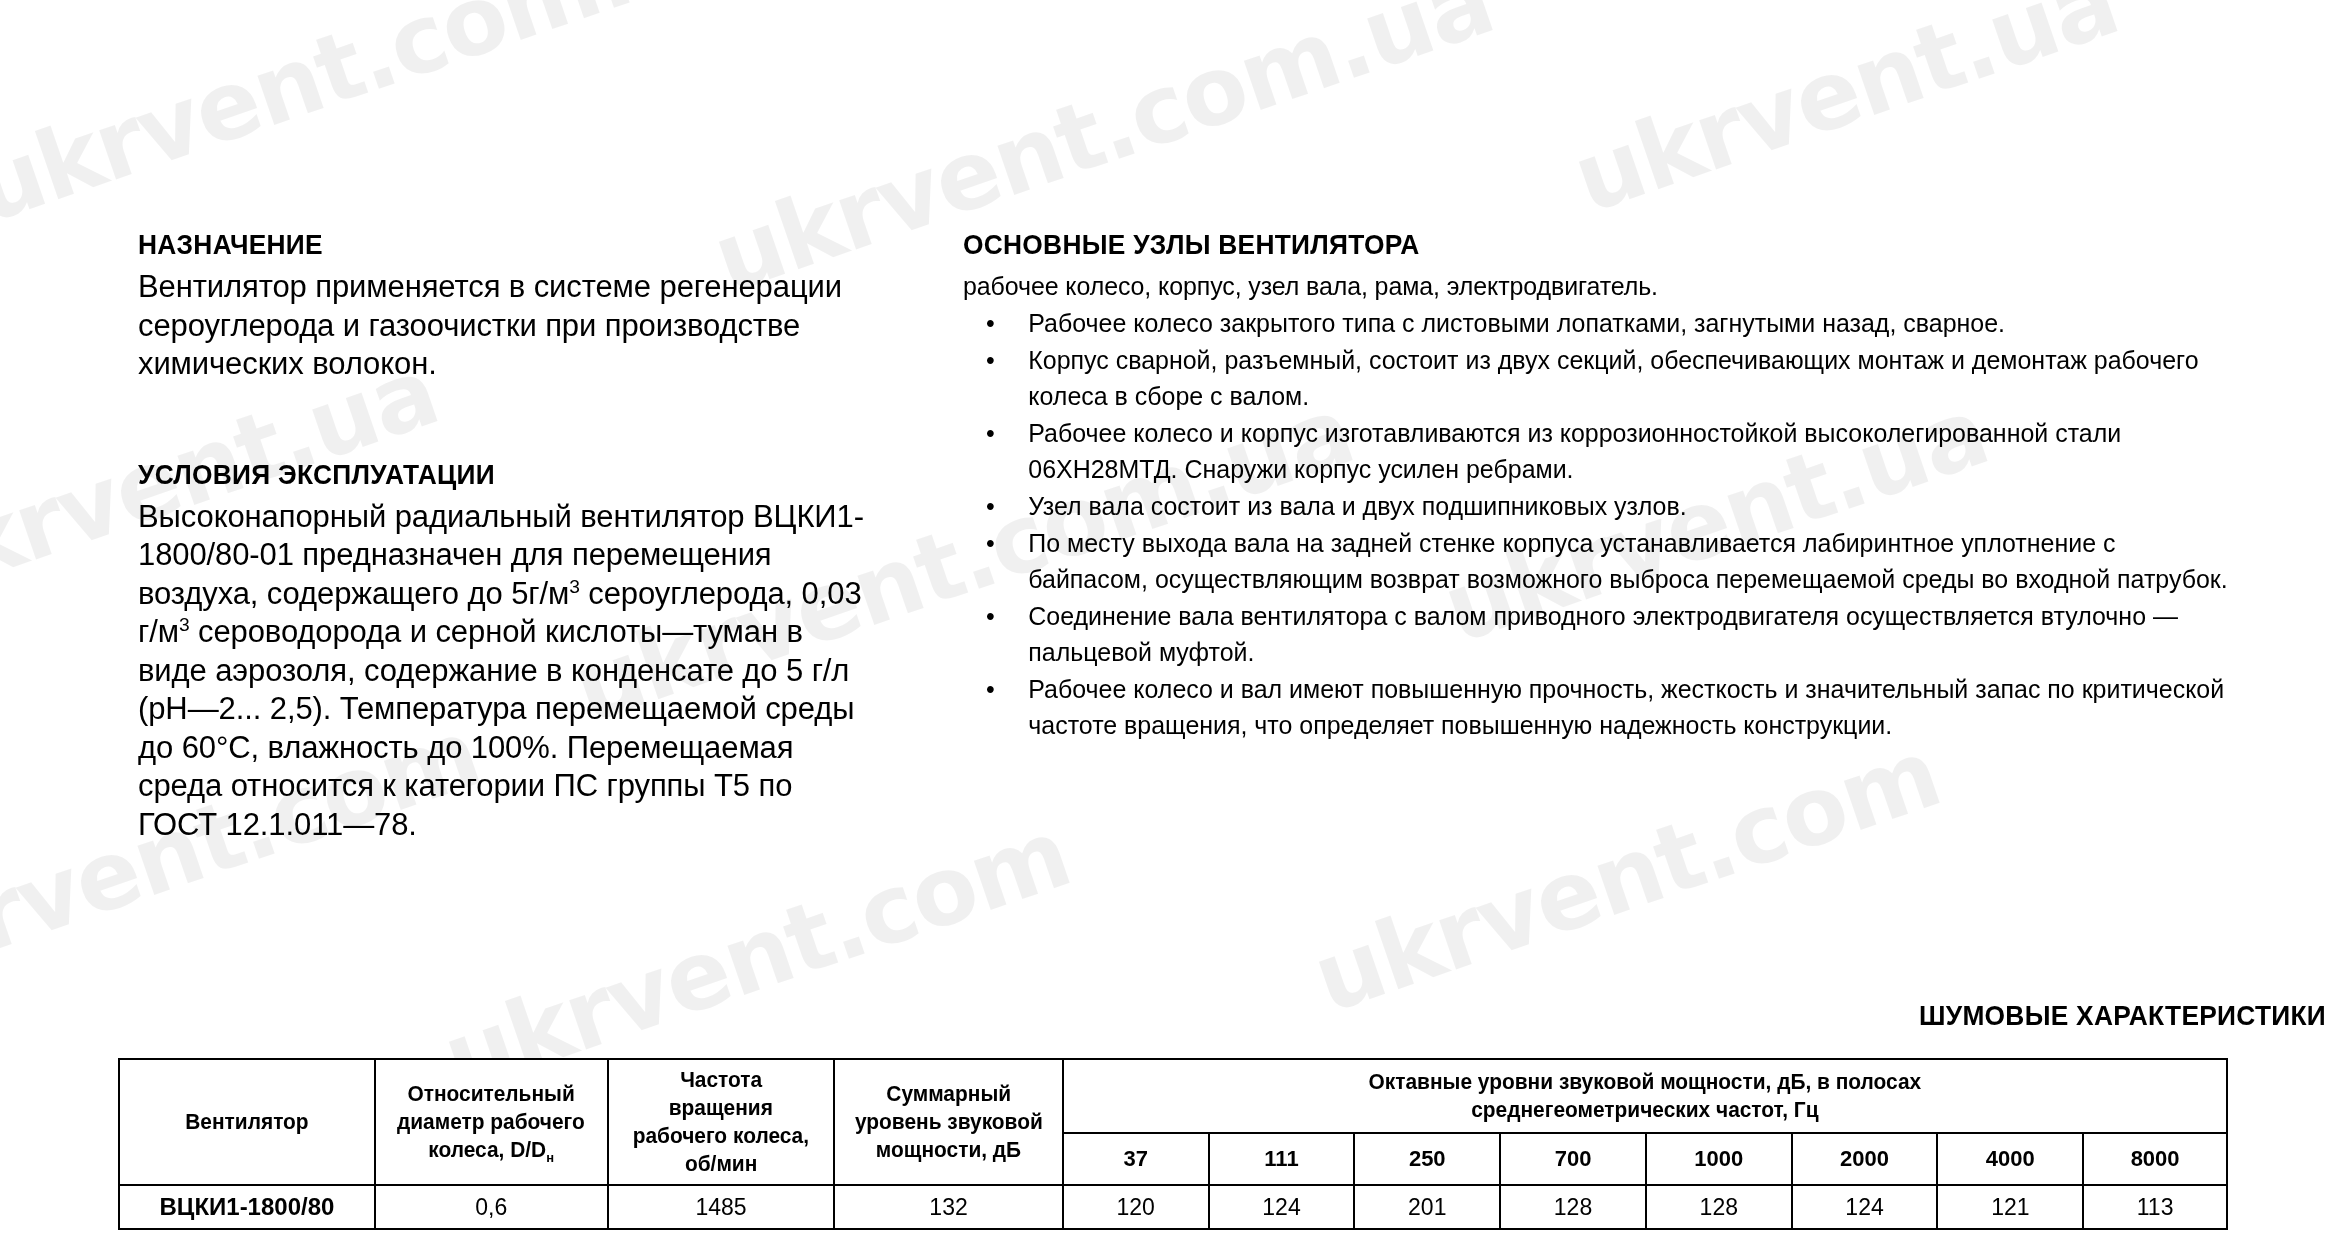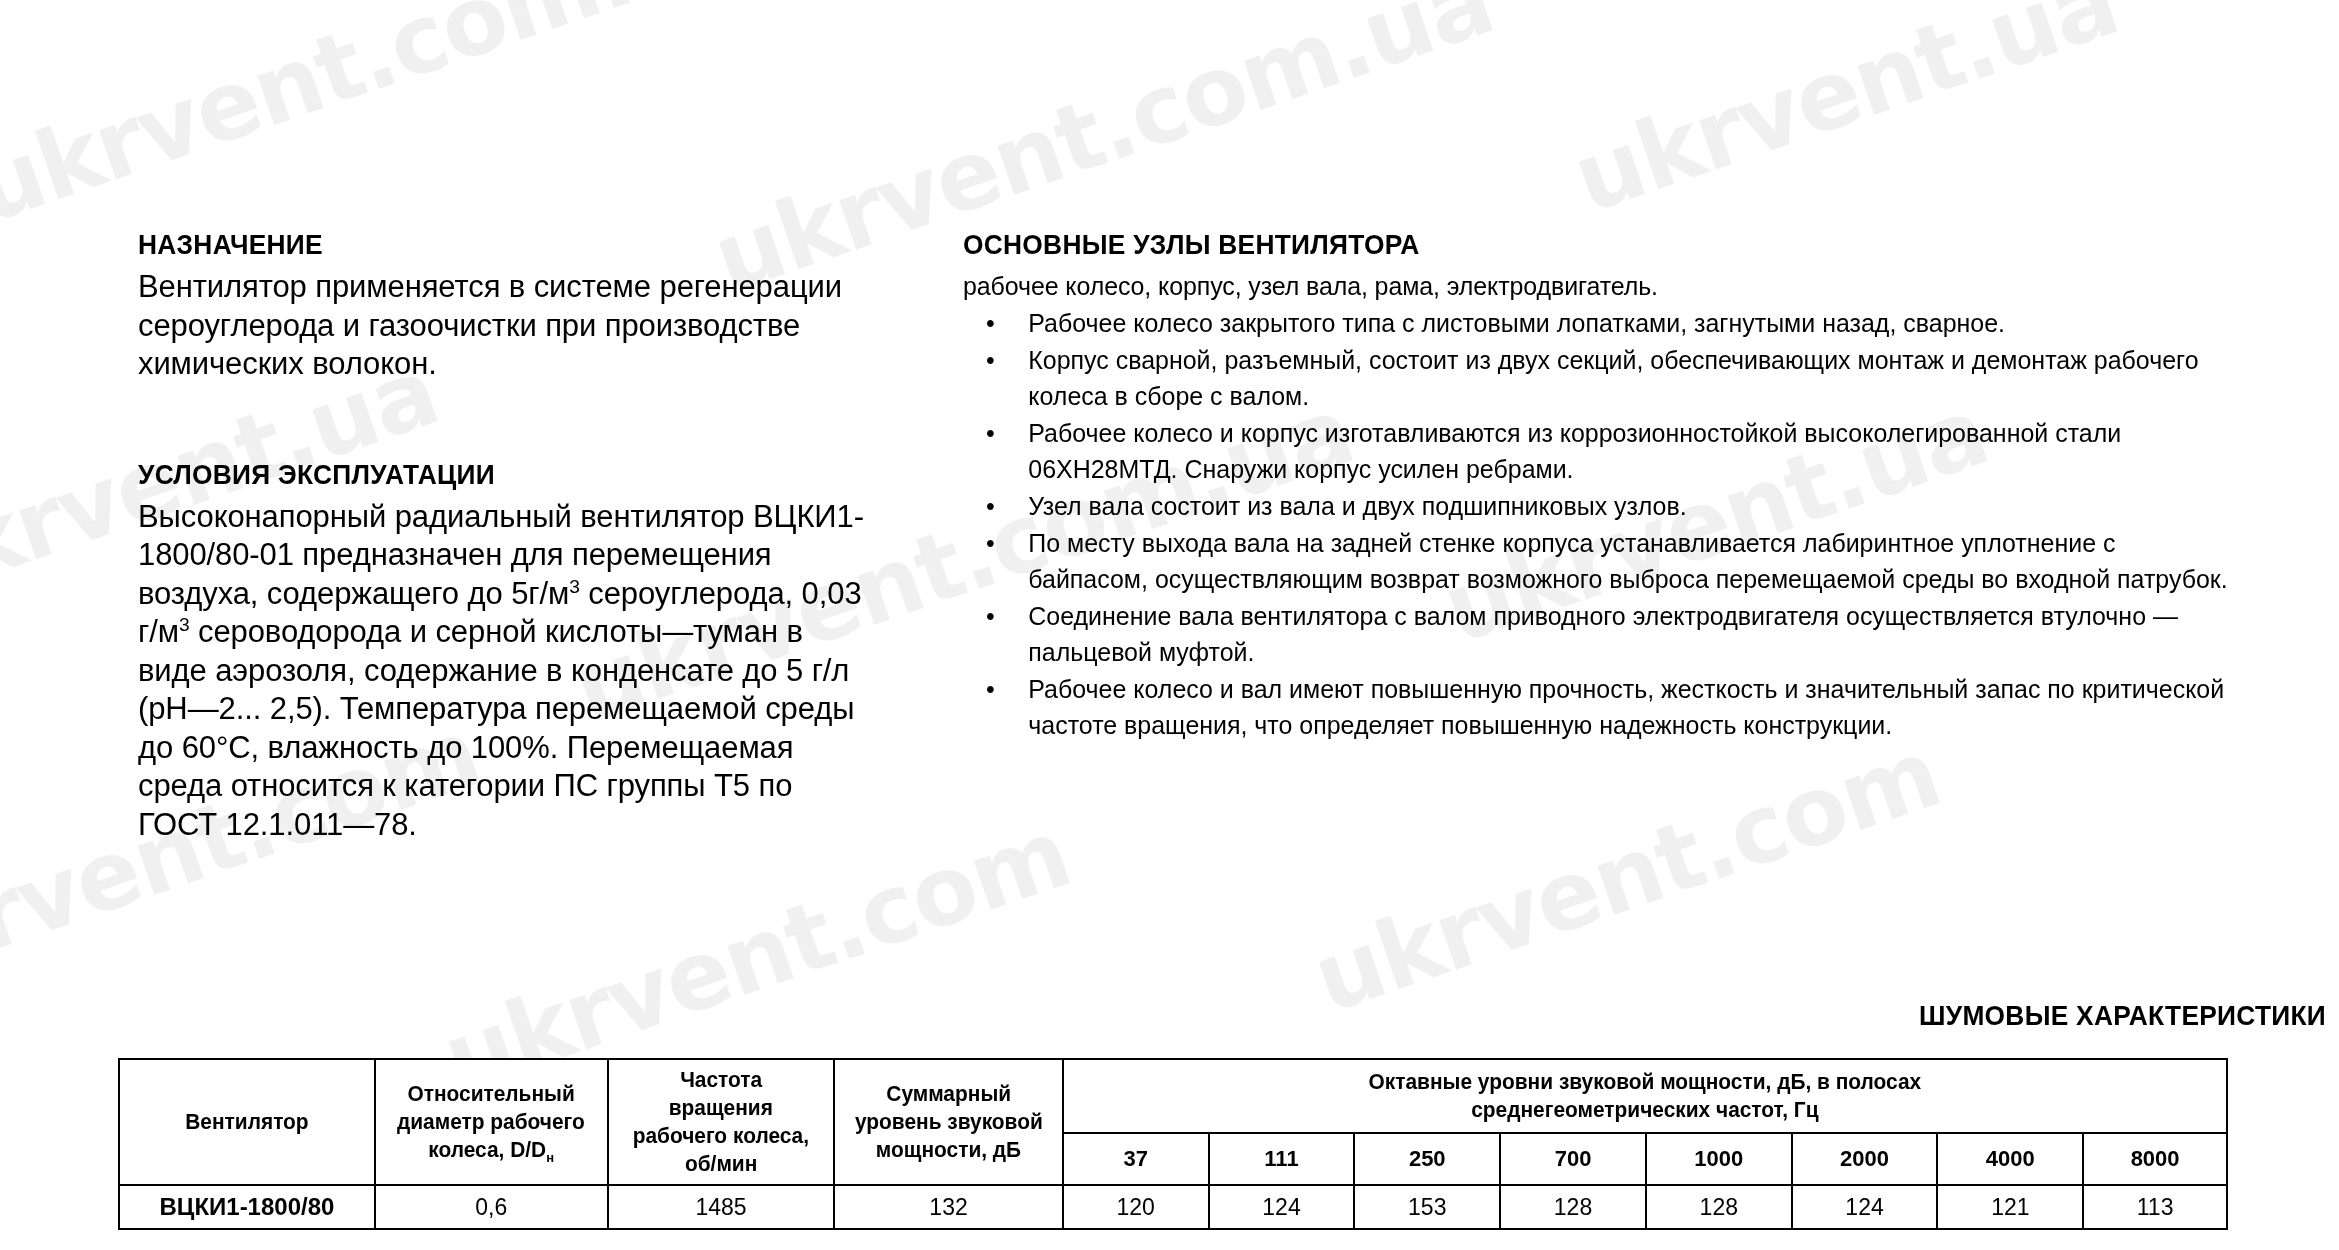--- a/index.html
+++ b/index.html
@@ -283,21 +283,21 @@
       </tr>
     </thead>
     <tbody>
       <tr class="data">
         <td class="model">ВЦКИ1-1800/80</td>
         <td>0,6</td>
         <td>1485</td>
         <td>132</td>
         <td>120</td>
         <td>124</td>
-        <td>153</td>
+        <td>201</td>
         <td>128</td>
         <td>128</td>
         <td>124</td>
         <td>121</td>
         <td>113</td>
       </tr>
     </tbody>
   </table>
 
 </div>

